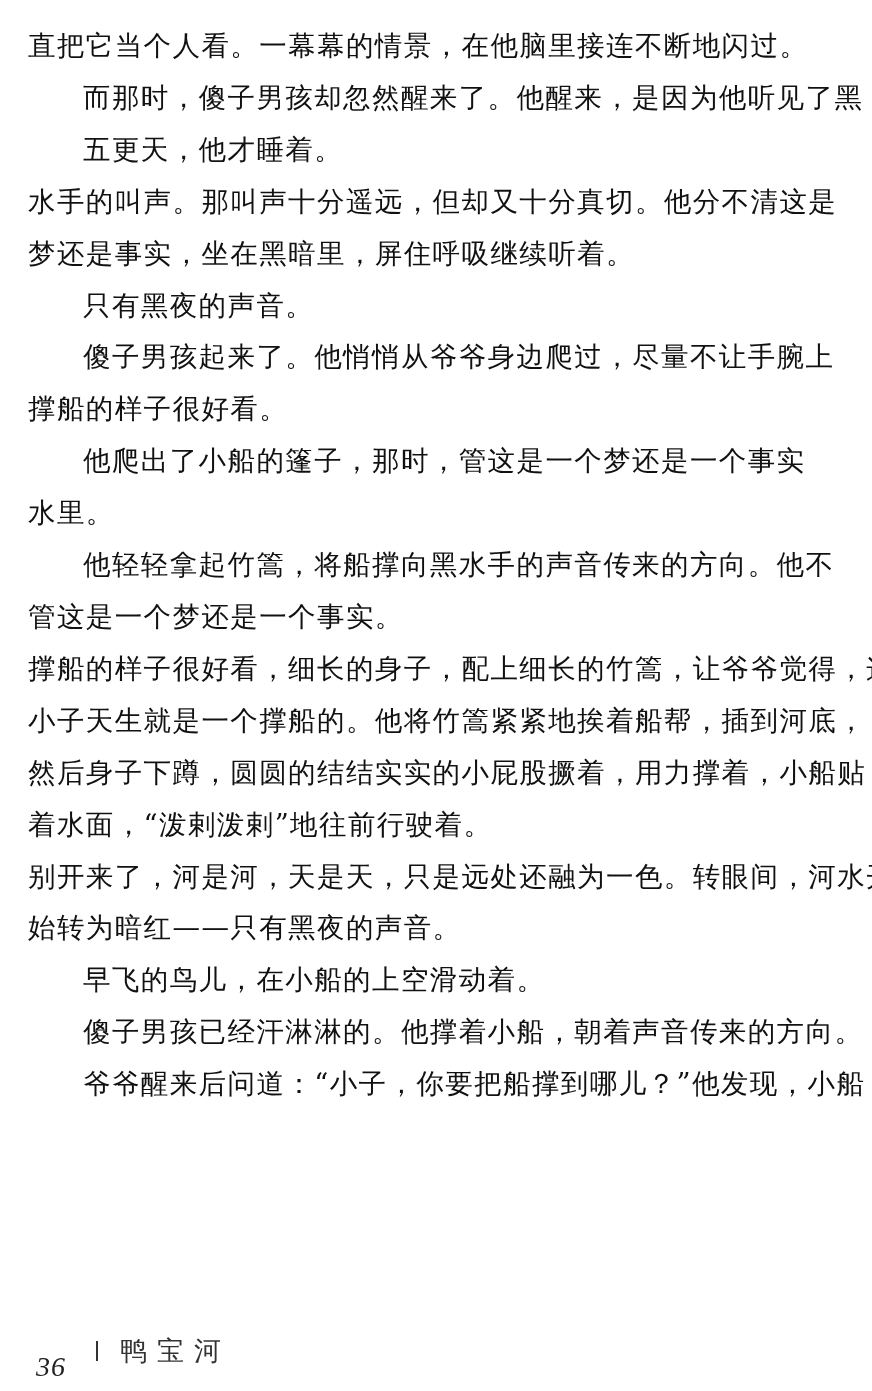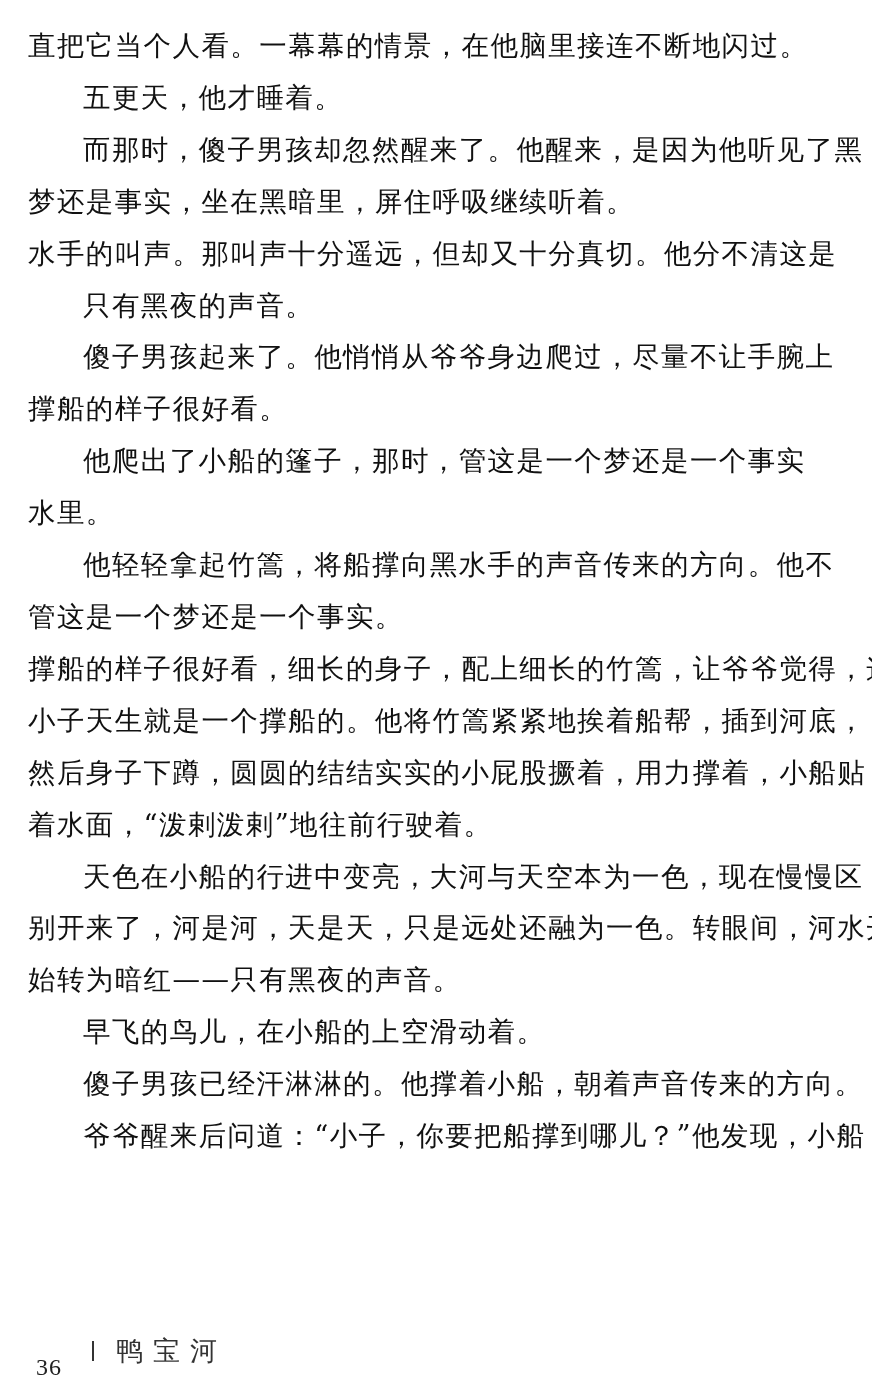--- a/index.html
+++ b/index.html
@@ -21,21 +21,22 @@
     position: absolute;
     left: 36px;
     top: 1333px;
     height: 36px;
     display: flex;
     align-items: center;
     color: #222222;
   }
   .page-number {
     font-family: "Liberation Serif", "DejaVu Serif", serif;
-    font-size: 24px;
+    font-style: italic;
+    font-size: 28px;
     letter-spacing: 1px;
     margin-top: 32px;
   }
   .footer-rule {
     display: inline-block;
     width: 2px;
     height: 20px;
     background: #333333;
     margin-left: 30px;
     margin-right: 22px;
@@ -45,36 +46,35 @@
     font-size: 27px;
     letter-spacing: 10px;
     color: #333333;
   }
 </style>
 </head>
 <body>
 
 <div class="page-body">
   <span class="line">直把它当个人看。一幕幕的情景，在他脑里接连不断地闪过。</span>
+  <span class="line" style="padding-left:2em">而那时，傻子男孩却忽然醒来了。他醒来，是因为他听见了黑</span>
   <span class="line" style="padding-left:2em">五更天，他才睡着。</span>
-  <span class="line" style="padding-left:2em">而那时，傻子男孩却忽然醒来了。他醒来，是因为他听见了黑</span>
+  <span class="line">水手的叫声。那叫声十分遥远，但却又十分真切。他分不清这是</span>
   <span class="line">梦还是事实，坐在黑暗里，屏住呼吸继续听着。</span>
-  <span class="line">水手的叫声。那叫声十分遥远，但却又十分真切。他分不清这是</span>
   <span class="line" style="padding-left:2em">只有黑夜的声音。</span>
   <span class="line" style="padding-left:2em">傻子男孩起来了。他悄悄从爷爷身边爬过，尽量不让手腕上</span>
   <span class="line">撑船的样子很好看。</span>
   <span class="line" style="padding-left:2em">他爬出了小船的篷子，那时，管这是一个梦还是一个事实</span>
   <span class="line">水里。</span>
   <span class="line" style="padding-left:2em">他轻轻拿起竹篙，将船撑向黑水手的声音传来的方向。他不</span>
   <span class="line">管这是一个梦还是一个事实。</span>
   <span class="line">撑船的样子很好看，细长的身子，配上细长的竹篙，让爷爷觉得，这</span>
   <span class="line">小子天生就是一个撑船的。他将竹篙紧紧地挨着船帮，插到河底，</span>
   <span class="line">然后身子下蹲，圆圆的结结实实的小屁股撅着，用力撑着，小船贴</span>
   <span class="line">着水面，“泼剌泼剌”地往前行驶着。</span>
-  <span class="line" style="padding-left:2em">天色在小船的行进中变亮，大河与天空本为一色，现在慢慢区</span>
   <span class="line">别开来了，河是河，天是天，只是远处还融为一色。转眼间，河水开</span>
   <span class="line">始转为暗红——只有黑夜的声音。</span>
   <span class="line" style="padding-left:2em">早飞的鸟儿，在小船的上空滑动着。</span>
   <span class="line" style="padding-left:2em">傻子男孩已经汗淋淋的。他撑着小船，朝着声音传来的方向。</span>
   <span class="line" style="padding-left:2em">爷爷醒来后问道：“小子，你要把船撑到哪儿？”他发现，小船</span>
 </div>
 
 <div class="footer">
   <span class="page-number">36</span>
   <span class="footer-rule"></span>

